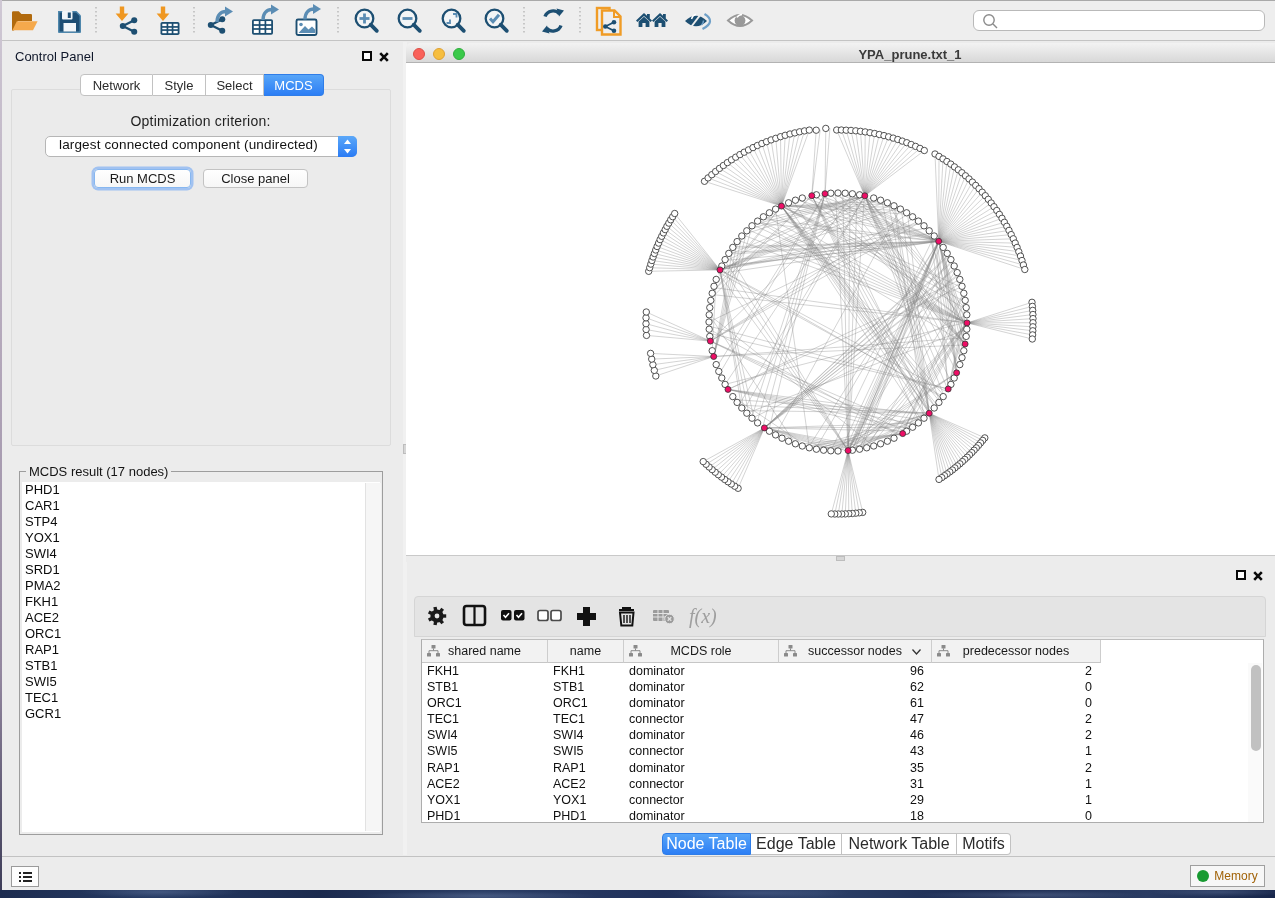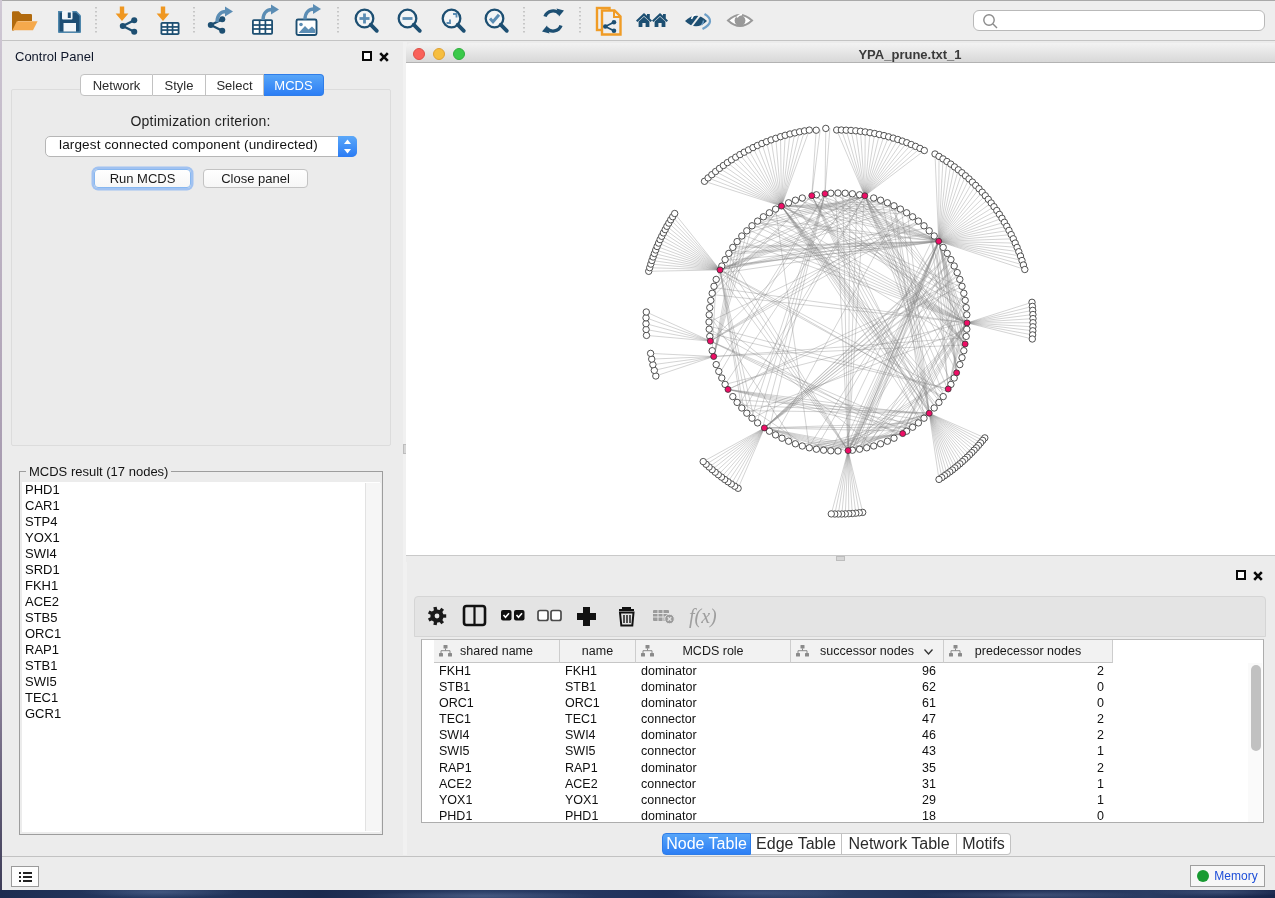--- a/index.html
+++ b/index.html
@@ -72,42 +72,42 @@
 #hsplit { left:406px; top:555px; width:869px; height:7px; background:#ececec;
   border-top:1px solid #c9c9c9; }
 #hsplit-h { left:836px; top:556px; width:9px; height:5px; background:#d6d6d6; border:1px solid #bdbdbd; }
 
 
 #tpanel { left:407px; top:562px; width:868px; height:283px; background:#ececec; }
 #tp-title { left:417px; top:569px; font-size:13px; color:#1c1c1c;margin-top:28px; }
 #tp-toolbar { left:414px; top:596px; width:852px; height:41px; background:#e4e4e4;
   border:1px solid #d5d5d5; border-radius:4px 4px 0 0; }
 #tblwrap { left:421px; top:639px; width:843px; height:184px; background:#fff;
-  border:1px solid #adadad; border-top:1px solid #bdbdbd;padding-left:12px; }
+  border:1px solid #adadad; border-top:1px solid #bdbdbd; }
 #thead { display:flex; height:23px; font-size:12.5px; color:#191919; }
 #thead .hc { border-right:1px solid #cdcdcd; border-bottom:1px solid #c6c6c6; background:#f2f2f2;
   display:flex; align-items:center; justify-content:center; position:relative; }
 .hicon { position:absolute; left:5px; top:5px; }
 #tbody { font-size:12.5px; color:#101010; }
 .trow { display:flex; height:16.1px; line-height:16.1px; }
 .trow div { overflow:hidden; white-space:nowrap; }
 .c0 { width:126px; padding-left:5px; }
 .c1 { width:76px; padding-left:5px; }
 .c2 { width:155px; padding-left:5px; }
 .c3 { width:153px; text-align:right; padding-right:8px; }
 .c4 { width:169px; text-align:right; padding-right:9px; }
 #tscroll { left:1248px; top:663px; width:14px; height:159px; background:#fafafa; }
 #tscroll-thumb { left:1251px; top:665px; width:10px; height:86px; background:#c1c1c1; border-radius:5px; }
 #tp-tabs { left:662px; top:833px; height:22px; display:flex; font-size:16px; }
 
 
 #statusbar { left:2px; top:856px; width:1273px; height:34px; background:#ececec;
   border-top:1px solid #c2c2c2; }
 #memorybtn { left:1190px; top:865px; width:75px; height:22px; background:#f7f7f7;
-  border:1px solid #9f9f9f; font-size:12px; color:#1d4ed8;
+  border:1px solid #9f9f9f; font-size:12px; color:#a16207;
   display:flex; align-items:center; justify-content:center; gap:5px; }
 #memdot { width:12px; height:12px; border-radius:50%; background:#189a32; }
 #listbtn { left:11px; top:866px; width:28px; height:21px; background:#fdfdfd;
   border:1.5px solid #9a9a9a; display:flex; align-items:center; justify-content:center; }
 </style>
 </head>
 <body>
 <div class="abs" id="toolbar"></div>
 <svg class="abs" width="770" height="42" viewBox="0 0 770 42" style="left:2px;top:0">
     <line x1="94" y1="7" x2="94" y2="35" stroke="#9f9f9f" stroke-width="1" stroke-dasharray="1.5 2.5"></line>
@@ -250,23 +250,23 @@
 
 <div class="abs" id="groupbox"></div>
 <div class="abs" id="gb-legend">MCDS result (17 nodes)</div>
 <div class="abs" id="gb-list">
 <div>PHD1</div>
     <div>CAR1</div>
     <div>STP4</div>
     <div>YOX1</div>
     <div>SWI4</div>
     <div>SRD1</div>
+    <div>PMA2</div>
     <div>FKH1</div>
     <div>ACE2</div>
-    <div>STB5</div>
     <div>ORC1</div>
     <div>RAP1</div>
     <div>STB1</div>
     <div>SWI5</div>
     <div>TEC1</div>
     <div>GCR1</div>
 </div>
 <div class="abs" id="gb-scroll"></div>
 
 <div class="abs" id="vsplit"></div>

